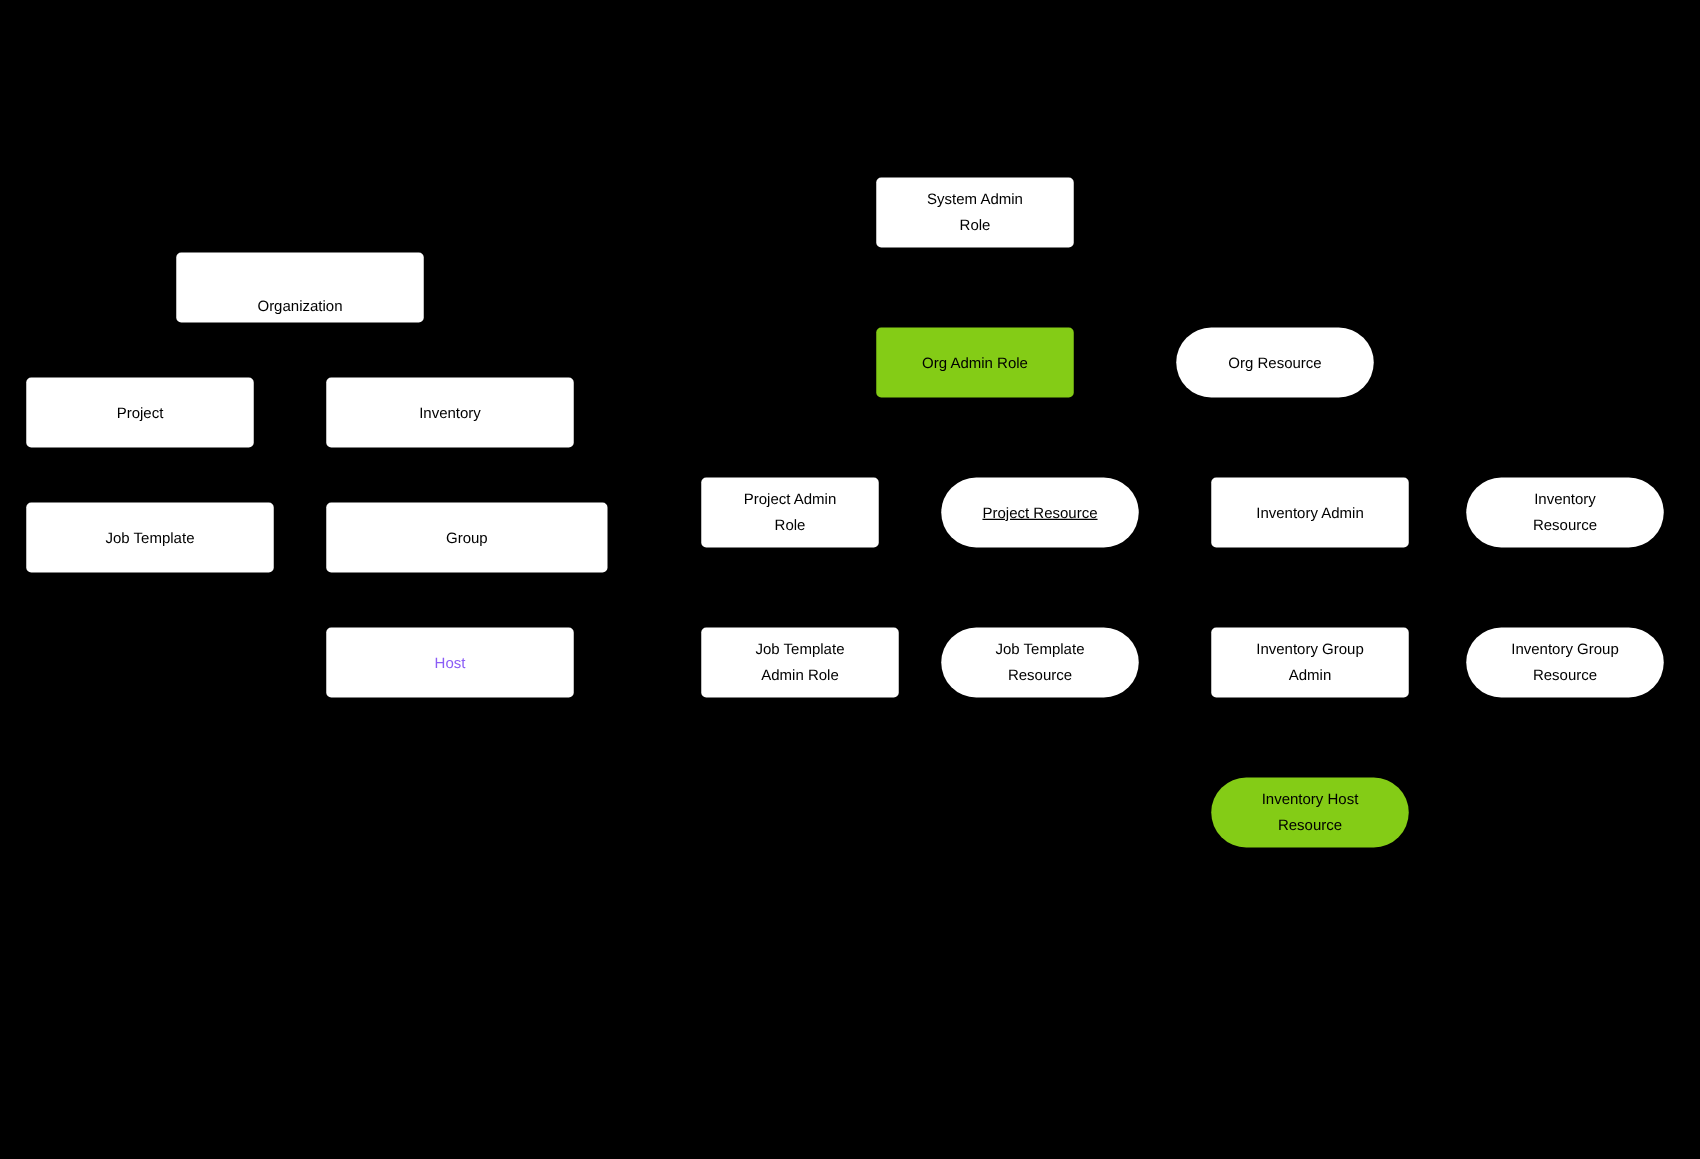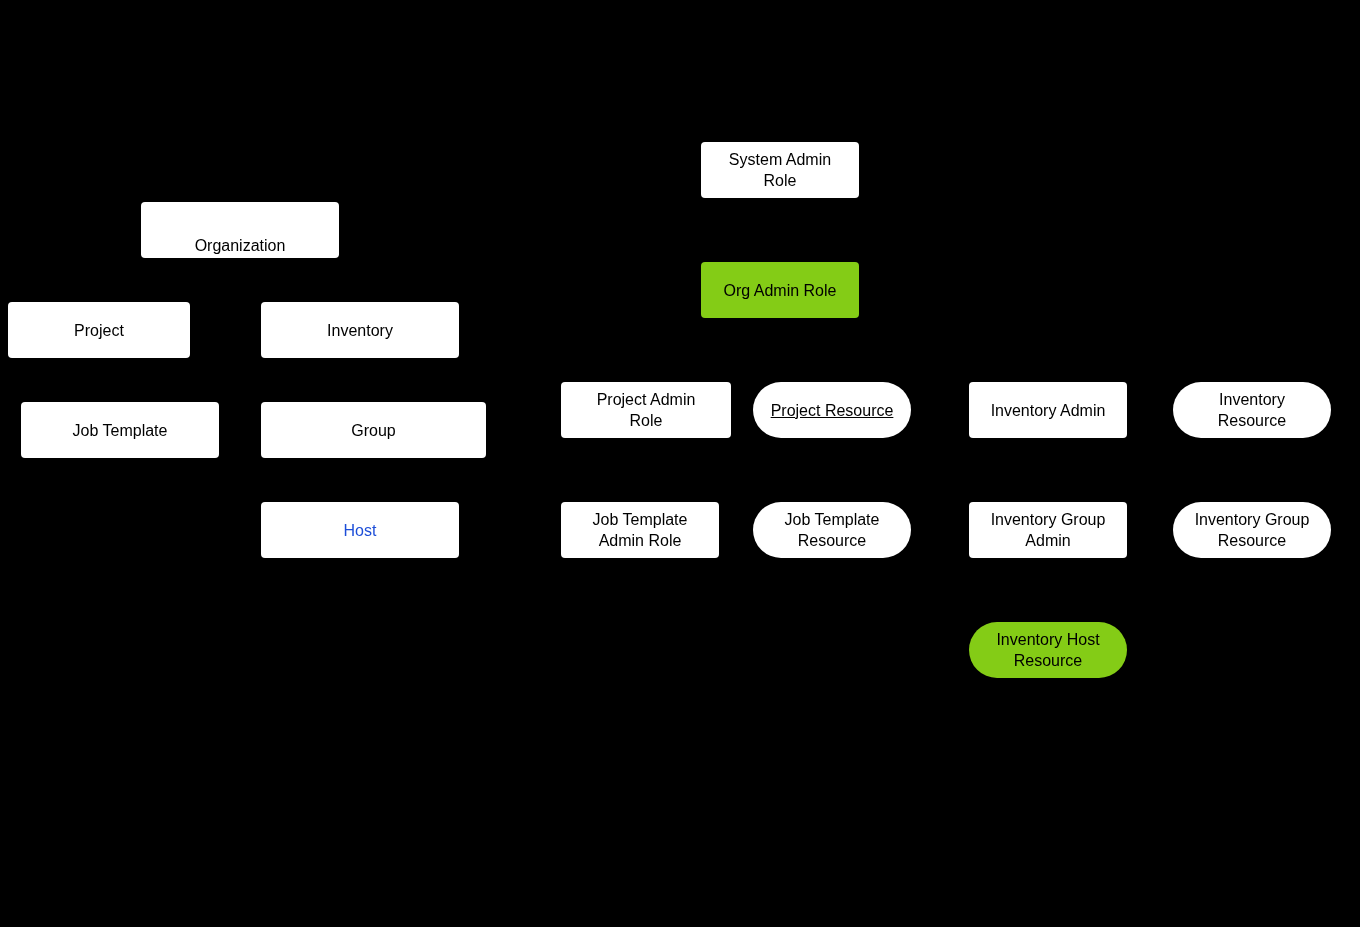--- a/index.html
+++ b/index.html
@@ -20,21 +20,21 @@
     background: #000000;
   }
   .node {
     position: absolute;
     background: #ffffff;
     color: #000000;
     display: flex;
     align-items: center;
     justify-content: center;
     text-align: center;
-    font-size: 16px;
+    font-size: 12px;
     line-height: 21px;
     box-sizing: border-box;
     padding: 2px 6px;
   }
   .node.rect {
     border-radius: 4px;
   }
   .node.stadium {
     border-radius: 28px;
   }
@@ -42,43 +42,46 @@
     white-space: pre-line;
   }
 </style>
 </head>
 <body>
 
 <div id="canvas" style="background: rgb(0, 0, 0);">
     <div class="node rect" style="left: 141px; top: 202px; width: 198px; height: 56px; background: rgb(255, 255, 255); color: rgb(0, 0, 0); align-items: flex-end;">
       <span class="label">Organization</span>
     </div>
-    <div class="node rect" style="left: 8px; top: 302px; width: 182px; height: 56px; background: rgb(255, 255, 255); color: rgb(0, 0, 0);">
+    <div class="node rect" style="left: 21px; top: 302px; width: 182px; height: 56px; background: rgb(255, 255, 255); color: rgb(0, 0, 0);">
       <span class="label">Project</span>
     </div>
     <div class="node rect" style="left: 261px; top: 302px; width: 198px; height: 56px; background: rgb(255, 255, 255); color: rgb(0, 0, 0);">
       <span class="label">Inventory</span>
     </div>
     <div class="node rect" style="left: 21px; top: 402px; width: 198px; height: 56px; background: rgb(255, 255, 255); color: rgb(0, 0, 0);">
       <span class="label">Job Template</span>
     </div>
     <div class="node rect" style="left: 261px; top: 402px; width: 225px; height: 56px; background: rgb(255, 255, 255); color: rgb(0, 0, 0);">
       <span class="label">Group</span>
     </div>
-    <div class="node rect" style="left: 261px; top: 502px; width: 198px; height: 56px; background: rgb(255, 255, 255); color: #1d4ed8;">
+    <div class="node rect" style="left: 261px; top: 502px; width: 198px; height: 56px; background: rgb(255, 255, 255); color: #8b5cf6;">
       <span class="label">Host</span>
     </div>
     <div class="node rect" style="left: 701px; top: 142px; width: 158px; height: 56px; background: rgb(255, 255, 255); color: rgb(0, 0, 0);">
       <span class="label">System Admin
 Role</span>
     </div>
     <div class="node rect" style="left: 701px; top: 262px; width: 158px; height: 56px; background: #84cc16; color: rgb(0, 0, 0);">
       <span class="label">Org Admin Role</span>
     </div>
-    <div class="node rect" style="left: 561px; top: 382px; width: 170px; height: 56px; background: rgb(255, 255, 255); color: rgb(0, 0, 0);">
+    <div class="node stadium" style="left: 941px; top: 262px; width: 158px; height: 56px; background: rgb(255, 255, 255); color: rgb(0, 0, 0);">
+      <span class="label">Org Resource</span>
+    </div>
+    <div class="node rect" style="left: 561px; top: 382px; width: 142px; height: 56px; background: rgb(255, 255, 255); color: rgb(0, 0, 0);">
       <span class="label">Project Admin
 Role</span>
     </div>
     <div class="node stadium" style="left: 753px; top: 382px; width: 158px; height: 56px; background: rgb(255, 255, 255); color: rgb(0, 0, 0); text-decoration: underline;">
       <span class="label">Project Resource</span>
     </div>
     <div class="node rect" style="left: 969px; top: 382px; width: 158px; height: 56px; background: rgb(255, 255, 255); color: rgb(0, 0, 0);">
       <span class="label">Inventory Admin</span>
     </div>
     <div class="node stadium" style="left: 1173px; top: 382px; width: 158px; height: 56px; background: rgb(255, 255, 255); color: rgb(0, 0, 0);">

